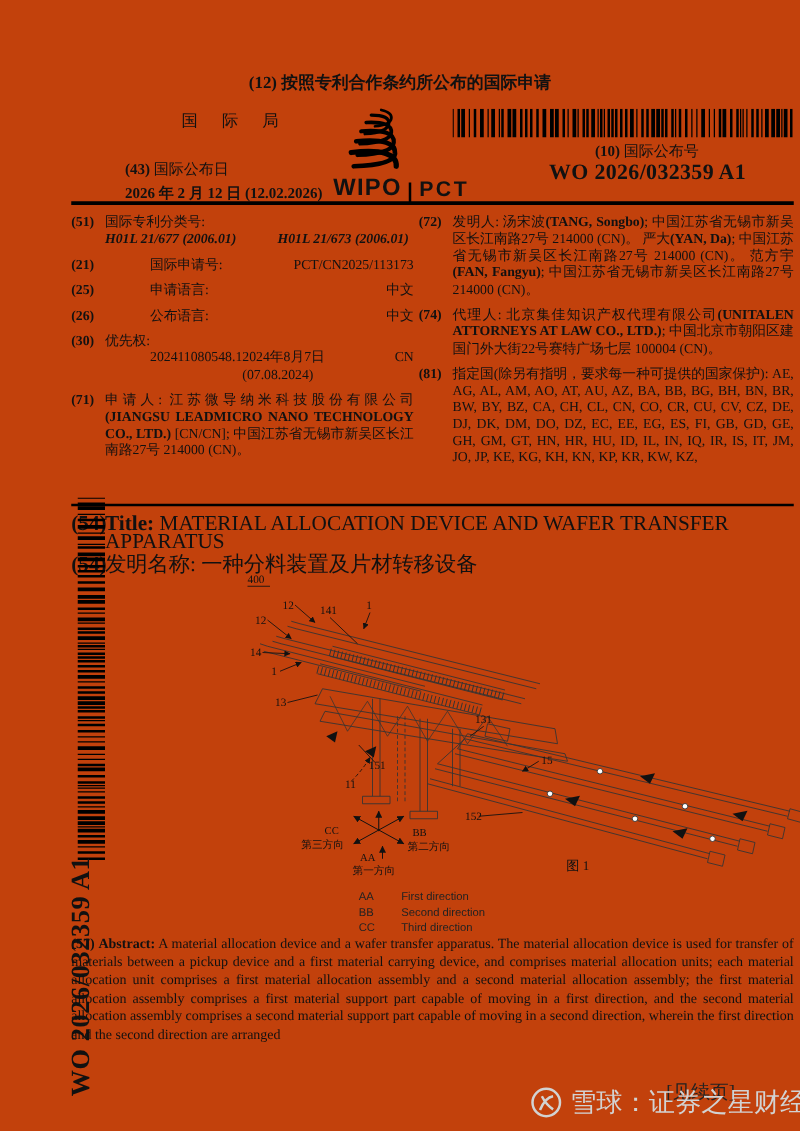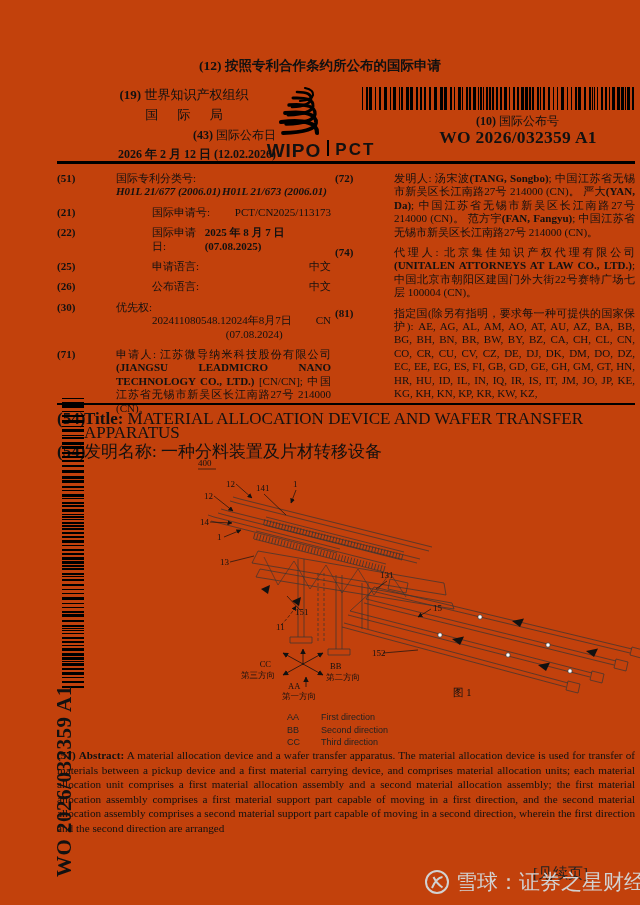--- a/index.html
+++ b/index.html
@@ -6,37 +6,37 @@
   #page{position:relative;width:640px;height:905px;background:#c2410c;margin:0 auto;
         font-family:"Liberation Serif","DejaVu Serif",serif;color:#111;overflow:hidden;}
   .abs{position:absolute;}
   .b{font-weight:700;}
   .bi{font-weight:700;font-style:italic;}
   .jus{text-align:justify;overflow-wrap:break-word;font-family:Liberation Serif, serif;}
   
   .doc-type{left:0;top:57px;width:640px;font-size:13.5px;font-weight:700;text-align:center;}
   .org-block{left:96px;top:86px;width:176px;text-align:center;font-size:13px;}
   .org-bureau{letter-spacing:8px;margin-top:2px;padding-left:8px;}
-  .pubdate-block{left:88px;top:127px;width:188px;text-align:right;font-size:12px;}
+  .pubdate-block{left:100px;top:127px;width:188px;text-align:left;font-size:12px;}
   .pubdate-value{font-weight:700;margin-top:2px;}
   .wipo-swirl{left:268px;top:84px;width:64px;height:56px;}
-  .logo-text{left:256px;top:140px;width:130px;display:flex;justify-content:center;align-items:flex-start;gap:6px;}
+  .logo-text{left:256px;top:140px;width:130px;display:flex;justify-content:center;align-items:flex-end;gap:6px;}
   .logo-wipo{font-family:"Liberation Sans","DejaVu Sans",sans-serif;font-weight:700;font-size:19px;letter-spacing:1px;}
   .logo-divider{width:2px;height:16px;background:#000;}
   .logo-pct{font-family:"Liberation Sans","DejaVu Sans",sans-serif;font-weight:700;font-size:17px;letter-spacing:2px;}
   .barcode-top{left:362px;top:87px;width:273px;height:23px;}
   .pubno-label{left:400px;top:113px;width:235px;text-align:center;font-size:12px;}
   .pubno-value{left:398px;top:127px;width:240px;text-align:center;font-size:17.5px;font-weight:700;letter-spacing:.3px;}
   .hr1{left:57px;top:161px;width:578px;height:3px;background:#000;}
   .hr2{left:57px;top:403px;width:578px;height:2px;background:#000;}
   
   .col{font-size:11px;line-height:13.4px;}
   .col-left{left:57px;top:172px;width:274px;}
   .col-right{left:335px;top:172px;width:300px;}
-  .field{display:flex;margin-bottom:7px;gap:32px;}
+  .field{display:flex;margin-bottom:7px;}
   .field .fnum{width:27px;flex:none;font-weight:700;}
   .field .fbody{flex:1;}
   .kv{display:flex;justify-content:space-between;padding-left:36px;}
   .codes{display:flex;justify-content:space-between;padding-right:4px;}
   
   .title-section{left:57px;top:412px;width:578px;font-size:17px;line-height:14px;}
   .trow{display:flex;margin-bottom:5px;}
   .trow .fnum{width:27px;flex:none;font-weight:700;}
   
   .barcode-left{left:62px;top:398px;width:22px;height:292px;}
@@ -59,24 +59,20 @@
 <body>
 
 <div id="page">
 
   <div class="abs doc-type">
     <span>(12)</span>
     <span>按照专利合作条约所公布的国际申请</span>
   </div>
 
   <div class="abs org-block">
-    <div>
-      <span class="b">(19)</span>
-      <span>世界知识产权组织</span>
-    </div>
     <div class="org-bureau">国 际 局</div>
   </div>
 
   <div class="abs pubdate-block">
     <div>
       <span class="b">(43)</span>
       <span>国际公布日</span>
     </div>
     <div class="pubdate-value">2026 年 2 月 12 日 (12.02.2026)</div>
   </div>
@@ -189,27 +185,20 @@
     </div>
 
     <div class="field">
       <span class="fnum">(21)</span>
       <div class="fbody kv">
         <span>国际申请号:</span>
         <span>PCT/CN2025/113173</span>
       </div>
     </div>
 
-    <div class="field">
-      <span class="fnum">(22)</span>
-      <div class="fbody kv">
-        <span>国际申请日:</span>
-        <span class="b">2025 年 8 月 7 日 (07.08.2025)</span>
-      </div>
-    </div>
 
     <div class="field">
       <span class="fnum">(25)</span>
       <div class="fbody kv">
         <span>申请语言:</span>
         <span>中文</span>
       </div>
     </div>
 
     <div class="field">

